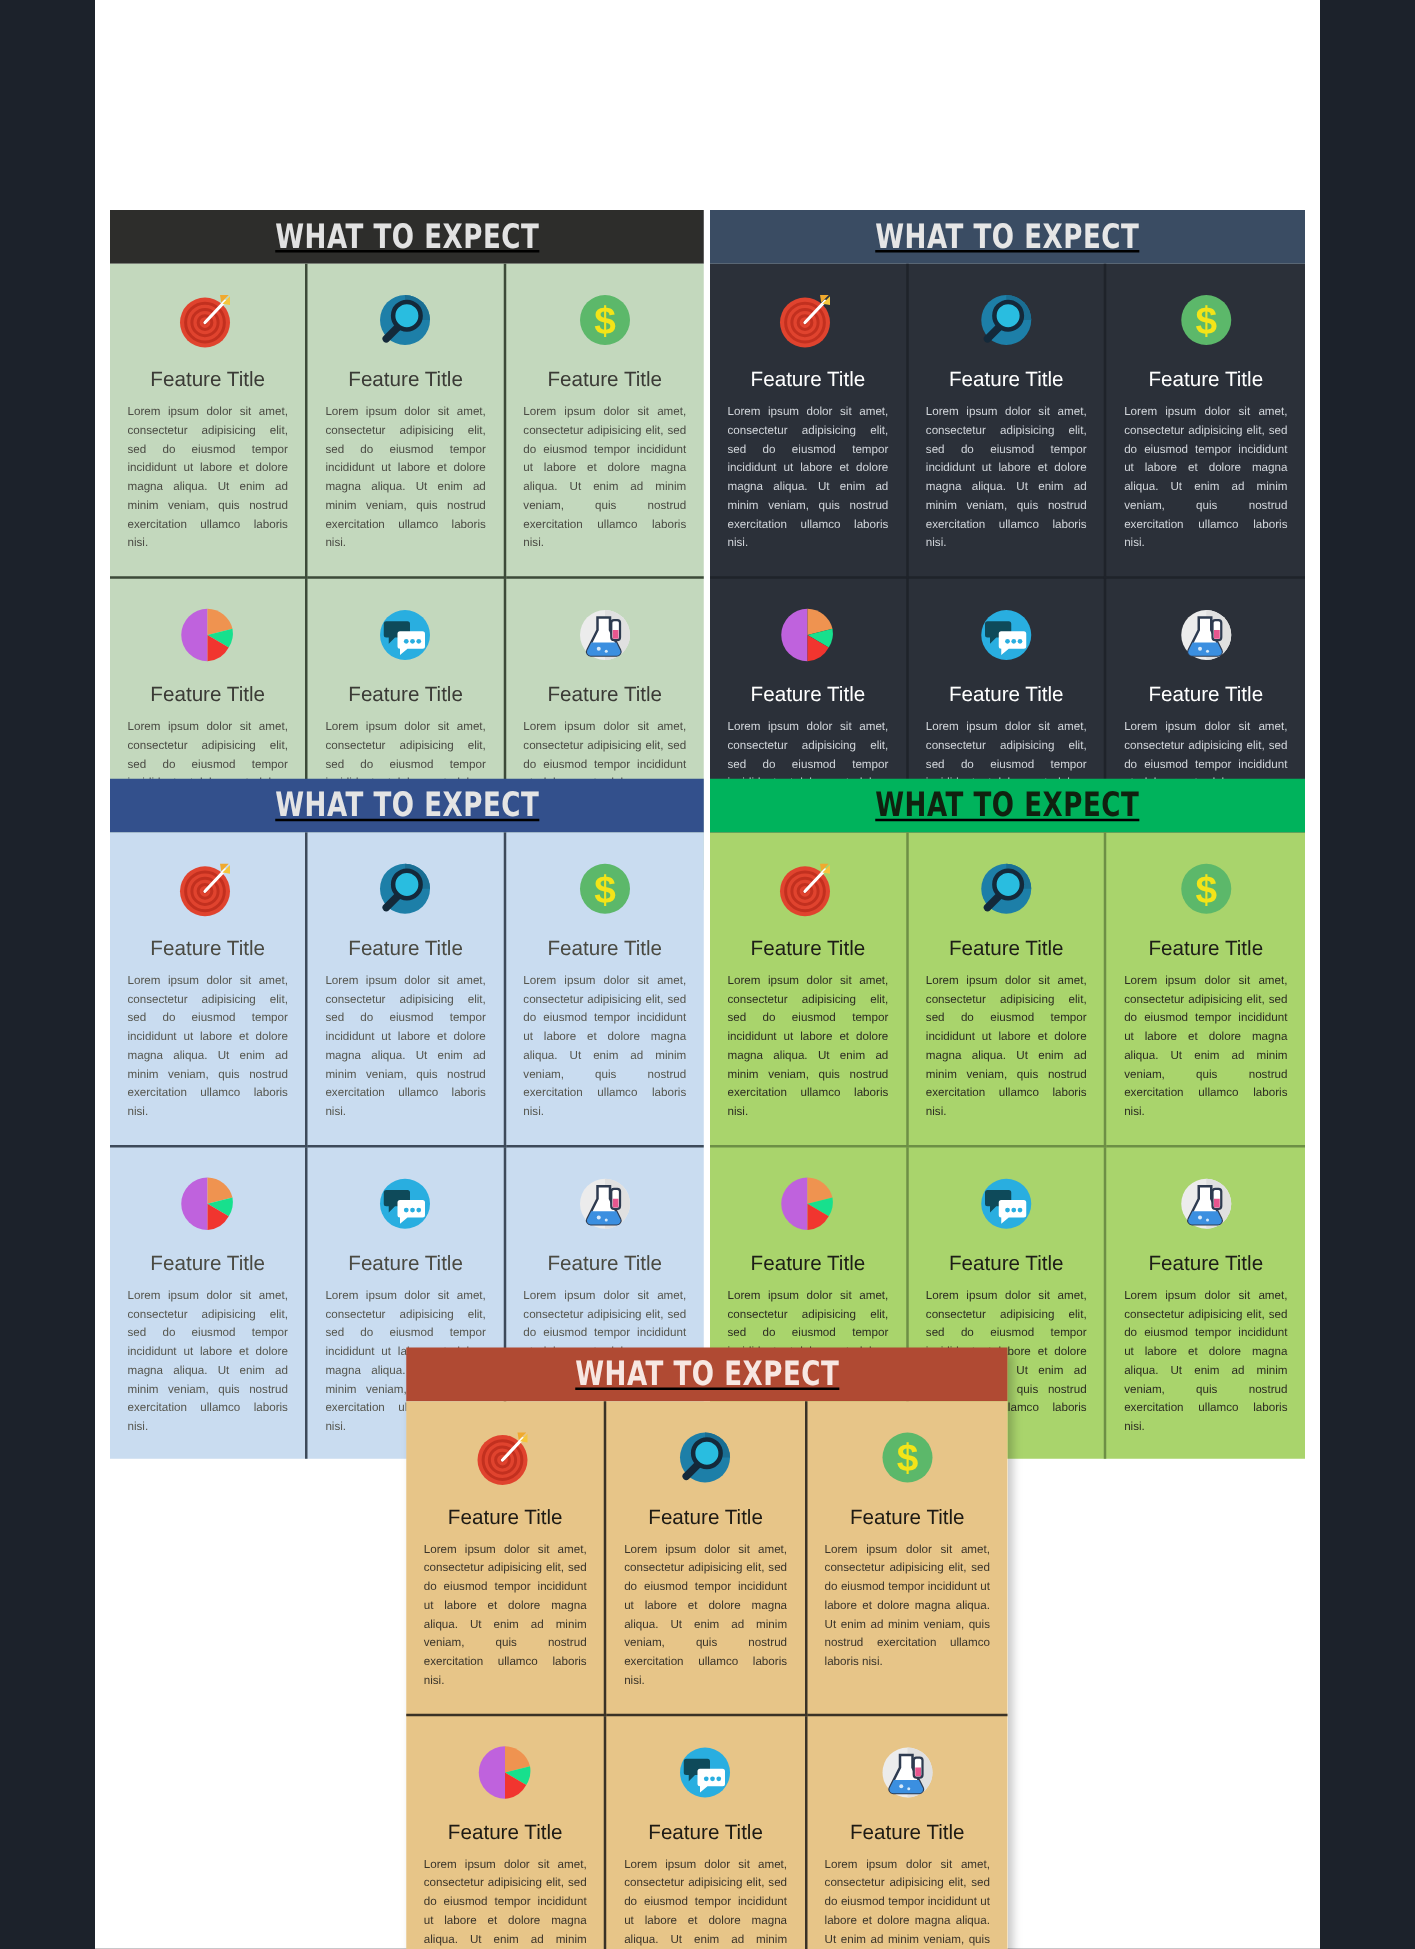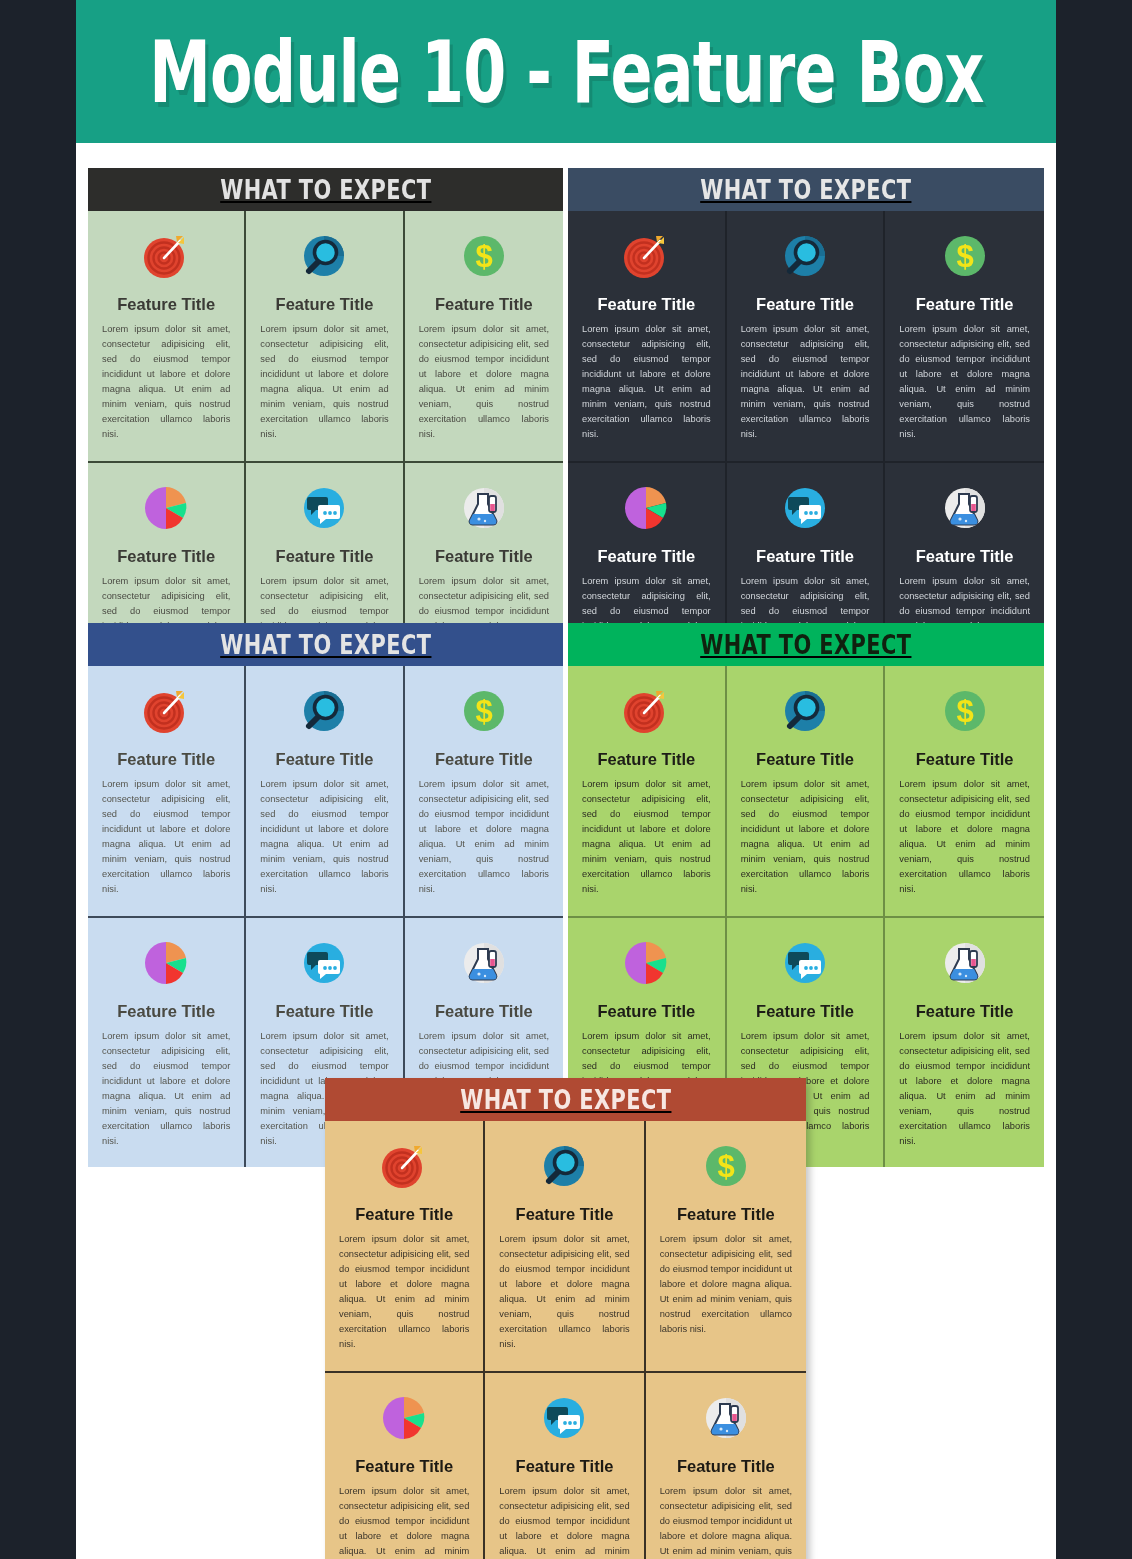--- a/index.html
+++ b/index.html
@@ -50,21 +50,21 @@
   .cell {
     width:33.3333%;
     padding:16px 14px 18px 14px;
     display:flex; flex-direction:column; align-items:center;
   }
   .cell .icon-wrap {
     height:58px; display:flex; align-items:center; justify-content:center;
     margin-bottom:10px;
   }
   .cell-title {
-    font-size:16.5px; font-weight:bold; line-height:1.1;
+    font-size:16.5px; font-weight:normal; line-height:1.1;
     margin-bottom:9px; text-align:center; white-space:nowrap;
   }
   .cell-body {
     font-size:9.3px; line-height:1.62; text-align:justify;
     width:100%;
   }
   
   .t-mint .panel-header { background:#2d2d2b; }
   .t-mint .panel-header-text { color:#e2e2e2; }
   .t-mint .panel-body { background:#c3d8bd; }
@@ -107,23 +107,20 @@
   .shadowed { box-shadow:4px 5px 7px rgba(0,0,0,0.22); }
 
   
   svg.ic { display:block; }
 </style>
 </head>
 <body>
 
 <div class="page">
 
-  <div class="banner">
-    <div class="banner-title">Module 10 - Feature Box</div>
-  </div>
 
   <div class="panel t-mint" style="left:12px; top:168px; width:475px;">
     <div class="panel-header">
       <div class="panel-header-text">WHAT TO EXPECT</div>
     </div>
     <div class="panel-body">
         <div class="cell">
           <div class="icon-wrap">
             <svg class="ic" width="52" height="52" viewBox="0 0 52 52" xmlns="http://www.w3.org/2000/svg">
         <circle cx="24" cy="28" r="20" fill="#e0432e"></circle>

